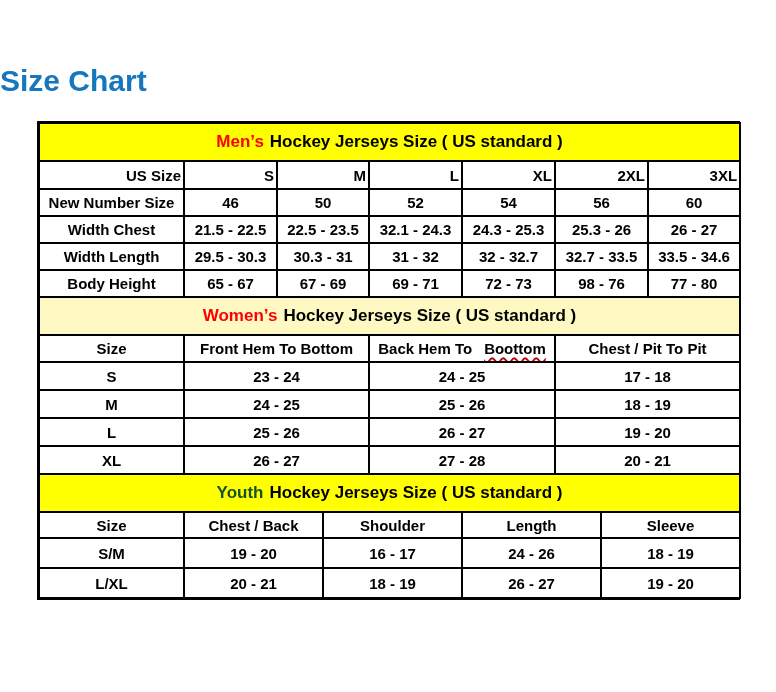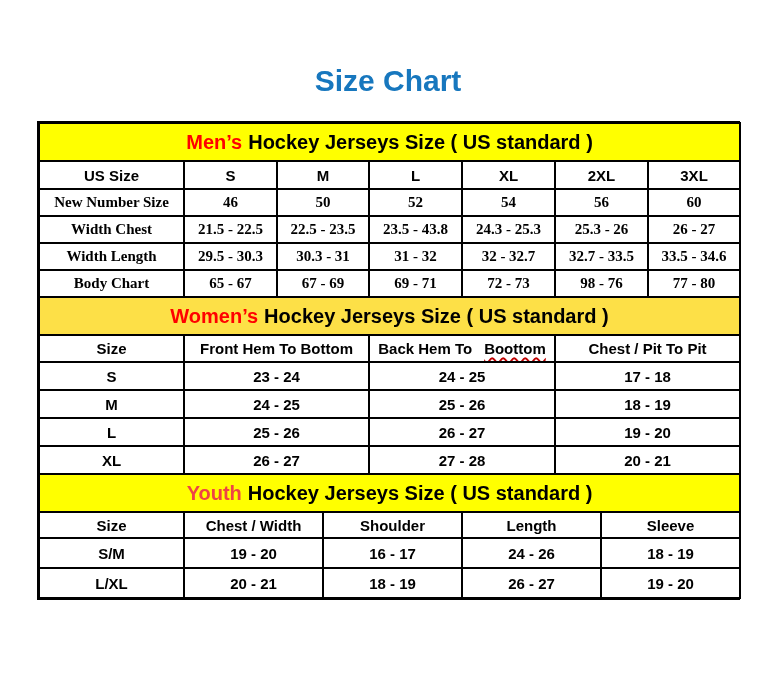--- a/index.html
+++ b/index.html
@@ -6,21 +6,20 @@
   .screen {
     position: relative;
     width: 776px; height: 692px;
     background: #ffffff;
     font-family: "Liberation Sans", sans-serif;
     overflow: hidden;
   }
   .title {
     position: absolute;
     top: 64px; left: 0; width: 100%;
-    text-align: center;
     font-size: 30px;
     font-weight: bold;
     color: #1777be;
   }
   .chart {
     position: absolute;
     left: 37px; top: 121px;
     width: 701px;
     border: 1px solid #000000;
   }
@@ -35,27 +34,27 @@
     vertical-align: middle;
     font-weight: bold;
     font-size: 15px;
     color: #000000;
     padding: 0 2px;
     overflow: hidden;
     white-space: nowrap;
   }
   tr.band td {
     background: #ffff00;
-    font-size: 20px;
+    font-size: 17px;
     height: 36px;
   }
   .t-women tr.band td, .t-youth tr.band td { border-top: 0; }
   .section-red { color: #ff0000; margin-right: 6px; }
-  .t-men tr.hdr td   { height: 26px; }
-  .t-men tr.data td  { height: 25px; font-family: Liberation Serif, serif; }
+  .t-men tr.hdr td   { height: 26px; text-align: right; }
+  .t-men tr.data td  { height: 25px; }
   .t-women tr.hdr td { height: 25px; }
   .t-women tr.data td{ height: 26px; }
   .t-youth tr.hdr td { height: 24px; }
   .t-youth tr.data td{ height: 28px; }
   .misspelled {
     margin-left: 12px;
     text-decoration-line: underline;
     text-decoration-style: wavy;
     text-decoration-color: #c00000;
     text-decoration-thickness: 1.5px;
@@ -103,56 +102,56 @@
         <td>50</td>
         <td>52</td>
         <td>54</td>
         <td>56</td>
         <td>60</td>
       </tr>
       <tr class="data">
         <td>Width Chest</td>
         <td>21.5 - 22.5</td>
         <td>22.5 - 23.5</td>
-        <td>23.5 - 43.8</td>
+        <td>32.1 - 24.3</td>
         <td>24.3 - 25.3</td>
         <td>25.3 - 26</td>
         <td>26 - 27</td>
       </tr>
       <tr class="data">
         <td>Width Length</td>
         <td>29.5 - 30.3</td>
         <td>30.3 - 31</td>
         <td>31 - 32</td>
         <td>32 - 32.7</td>
         <td>32.7 - 33.5</td>
         <td>33.5 - 34.6</td>
       </tr>
       <tr class="data">
-        <td>Body Chart</td>
+        <td>Body Height</td>
         <td>65 - 67</td>
         <td>67 - 69</td>
         <td>69 - 71</td>
         <td>72 - 73</td>
         <td>98 - 76</td>
         <td>77 - 80</td>
       </tr>
     </tbody>
       </table>
 
     <table class="t-women">
       <colgroup>
         <col style="width:145px">
           <col style="width:185px">
           <col style="width:186px">
           <col style="width:185px">
       </colgroup>
       <tbody>
           <tr class="band">
-        <td colspan="4" style="background-color: #fde047;">
+        <td colspan="4" style="background-color: #fef9c3;">
           <span class="section-red" style="color: rgb(255, 0, 0);">Women’s</span><span>Hockey Jerseys Size ( US standard )</span>
         </td>
       </tr>
       <tr class="hdr">
         <td>Size</td>
         <td>Front Hem To Bottom</td>
         <td>
           <span>Back Hem To</span><span class="misspelled" style="text-decoration-color: rgb(192, 0, 0);">Boottom</span>
         </td>
         <td>Chest / Pit To Pit</td>
@@ -188,26 +187,26 @@
       <colgroup>
         <col style="width:145px">
           <col style="width:139px">
           <col style="width:139px">
         <col style="width:139px">
           <col style="width:139px">
       </colgroup>
       <tbody>
           <tr class="band">
         <td colspan="5" style="background-color: rgb(255, 255, 0);">
-          <span class="section-red" style="color: #ef4444;">Youth</span><span>Hockey Jerseys Size ( US standard )</span>
+          <span class="section-red" style="color: #14532d;">Youth</span><span>Hockey Jerseys Size ( US standard )</span>
         </td>
       </tr>
       <tr class="hdr">
         <td>Size</td>
-        <td>Chest / Width</td>
+        <td>Chest / Back</td>
         <td>Shoulder</td>
         <td>Length</td>
         <td>Sleeve</td>
       </tr>
       <tr class="data">
         <td>S/M</td>
         <td>19 - 20</td>
         <td>16 - 17</td>
         <td>24 - 26</td>
         <td>18 - 19</td>

